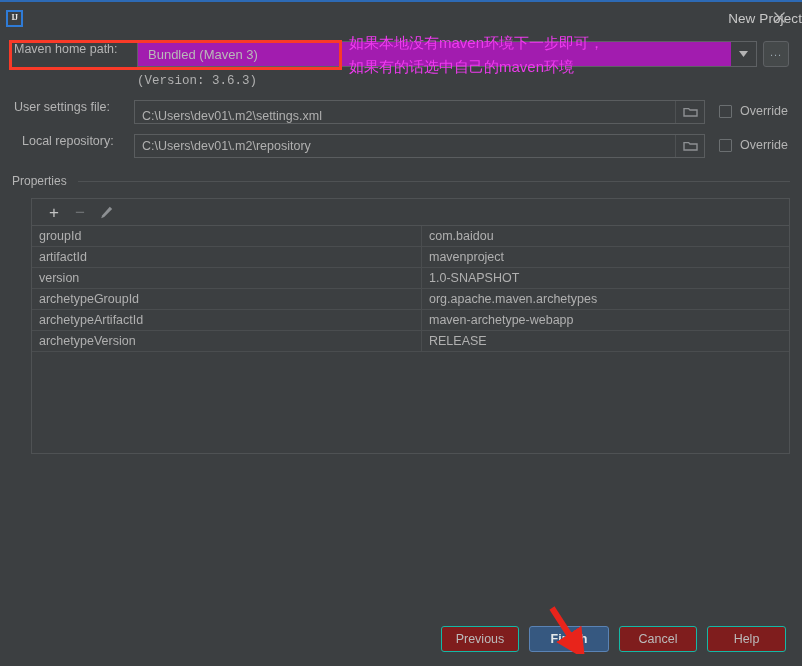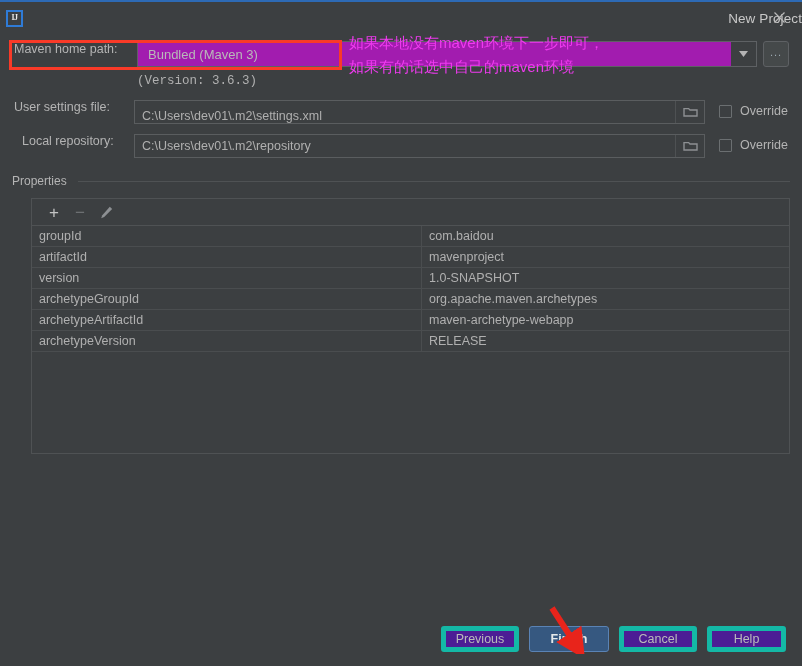--- a/index.html
+++ b/index.html
@@ -232,23 +232,23 @@
     padding: 0 0 0 7px;
     overflow: hidden;
     white-space: nowrap;
   }
   td.col-key { width: 382px; border-right: 1px solid #4a4d4f; }
 
   
   .btn {
     position: absolute;
     height: 26px;
-    border: 5px solid #14b8a6;
+    border: 1px solid #14b8a6;
     border-radius: 3px;
-    background: #4c1d95;
+    background: #7f1d1d;
     color: #bbbbbb;
     font-size: 12.5px;
     display: flex;
     align-items: center;
     justify-content: center;
     cursor: pointer;
     box-sizing: border-box;
   }
   .btn.primary {
     background: #365880;

